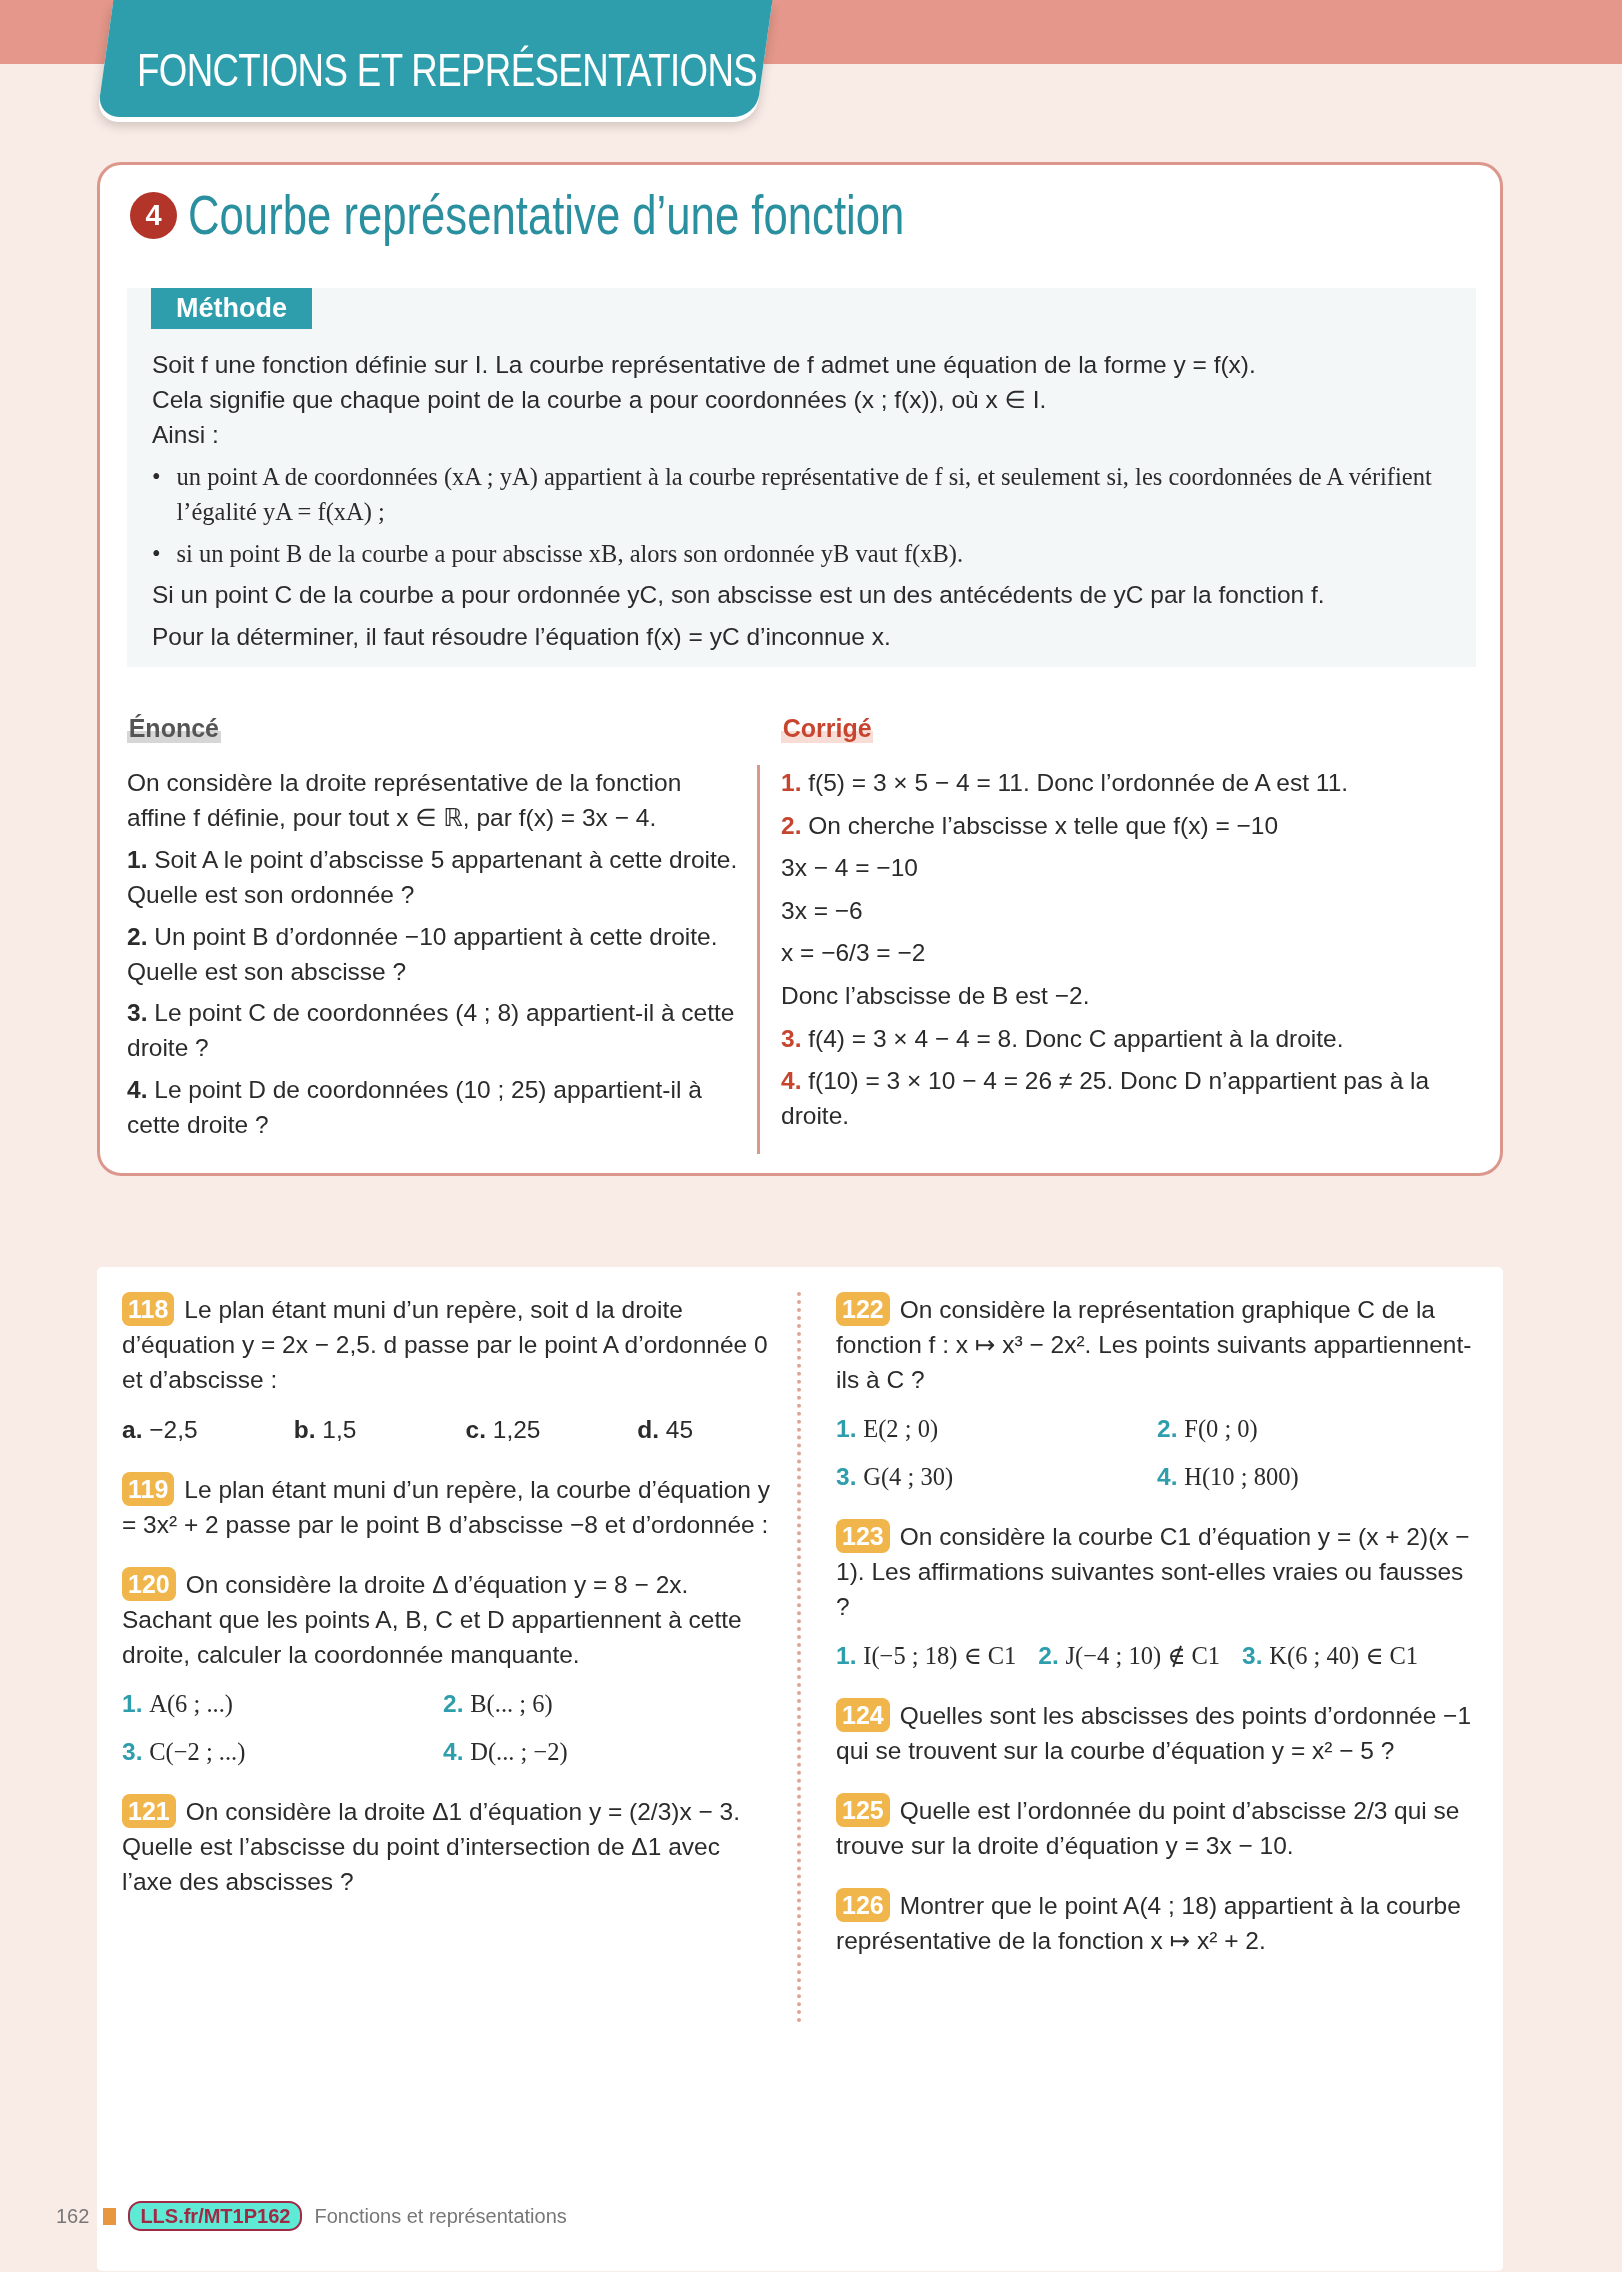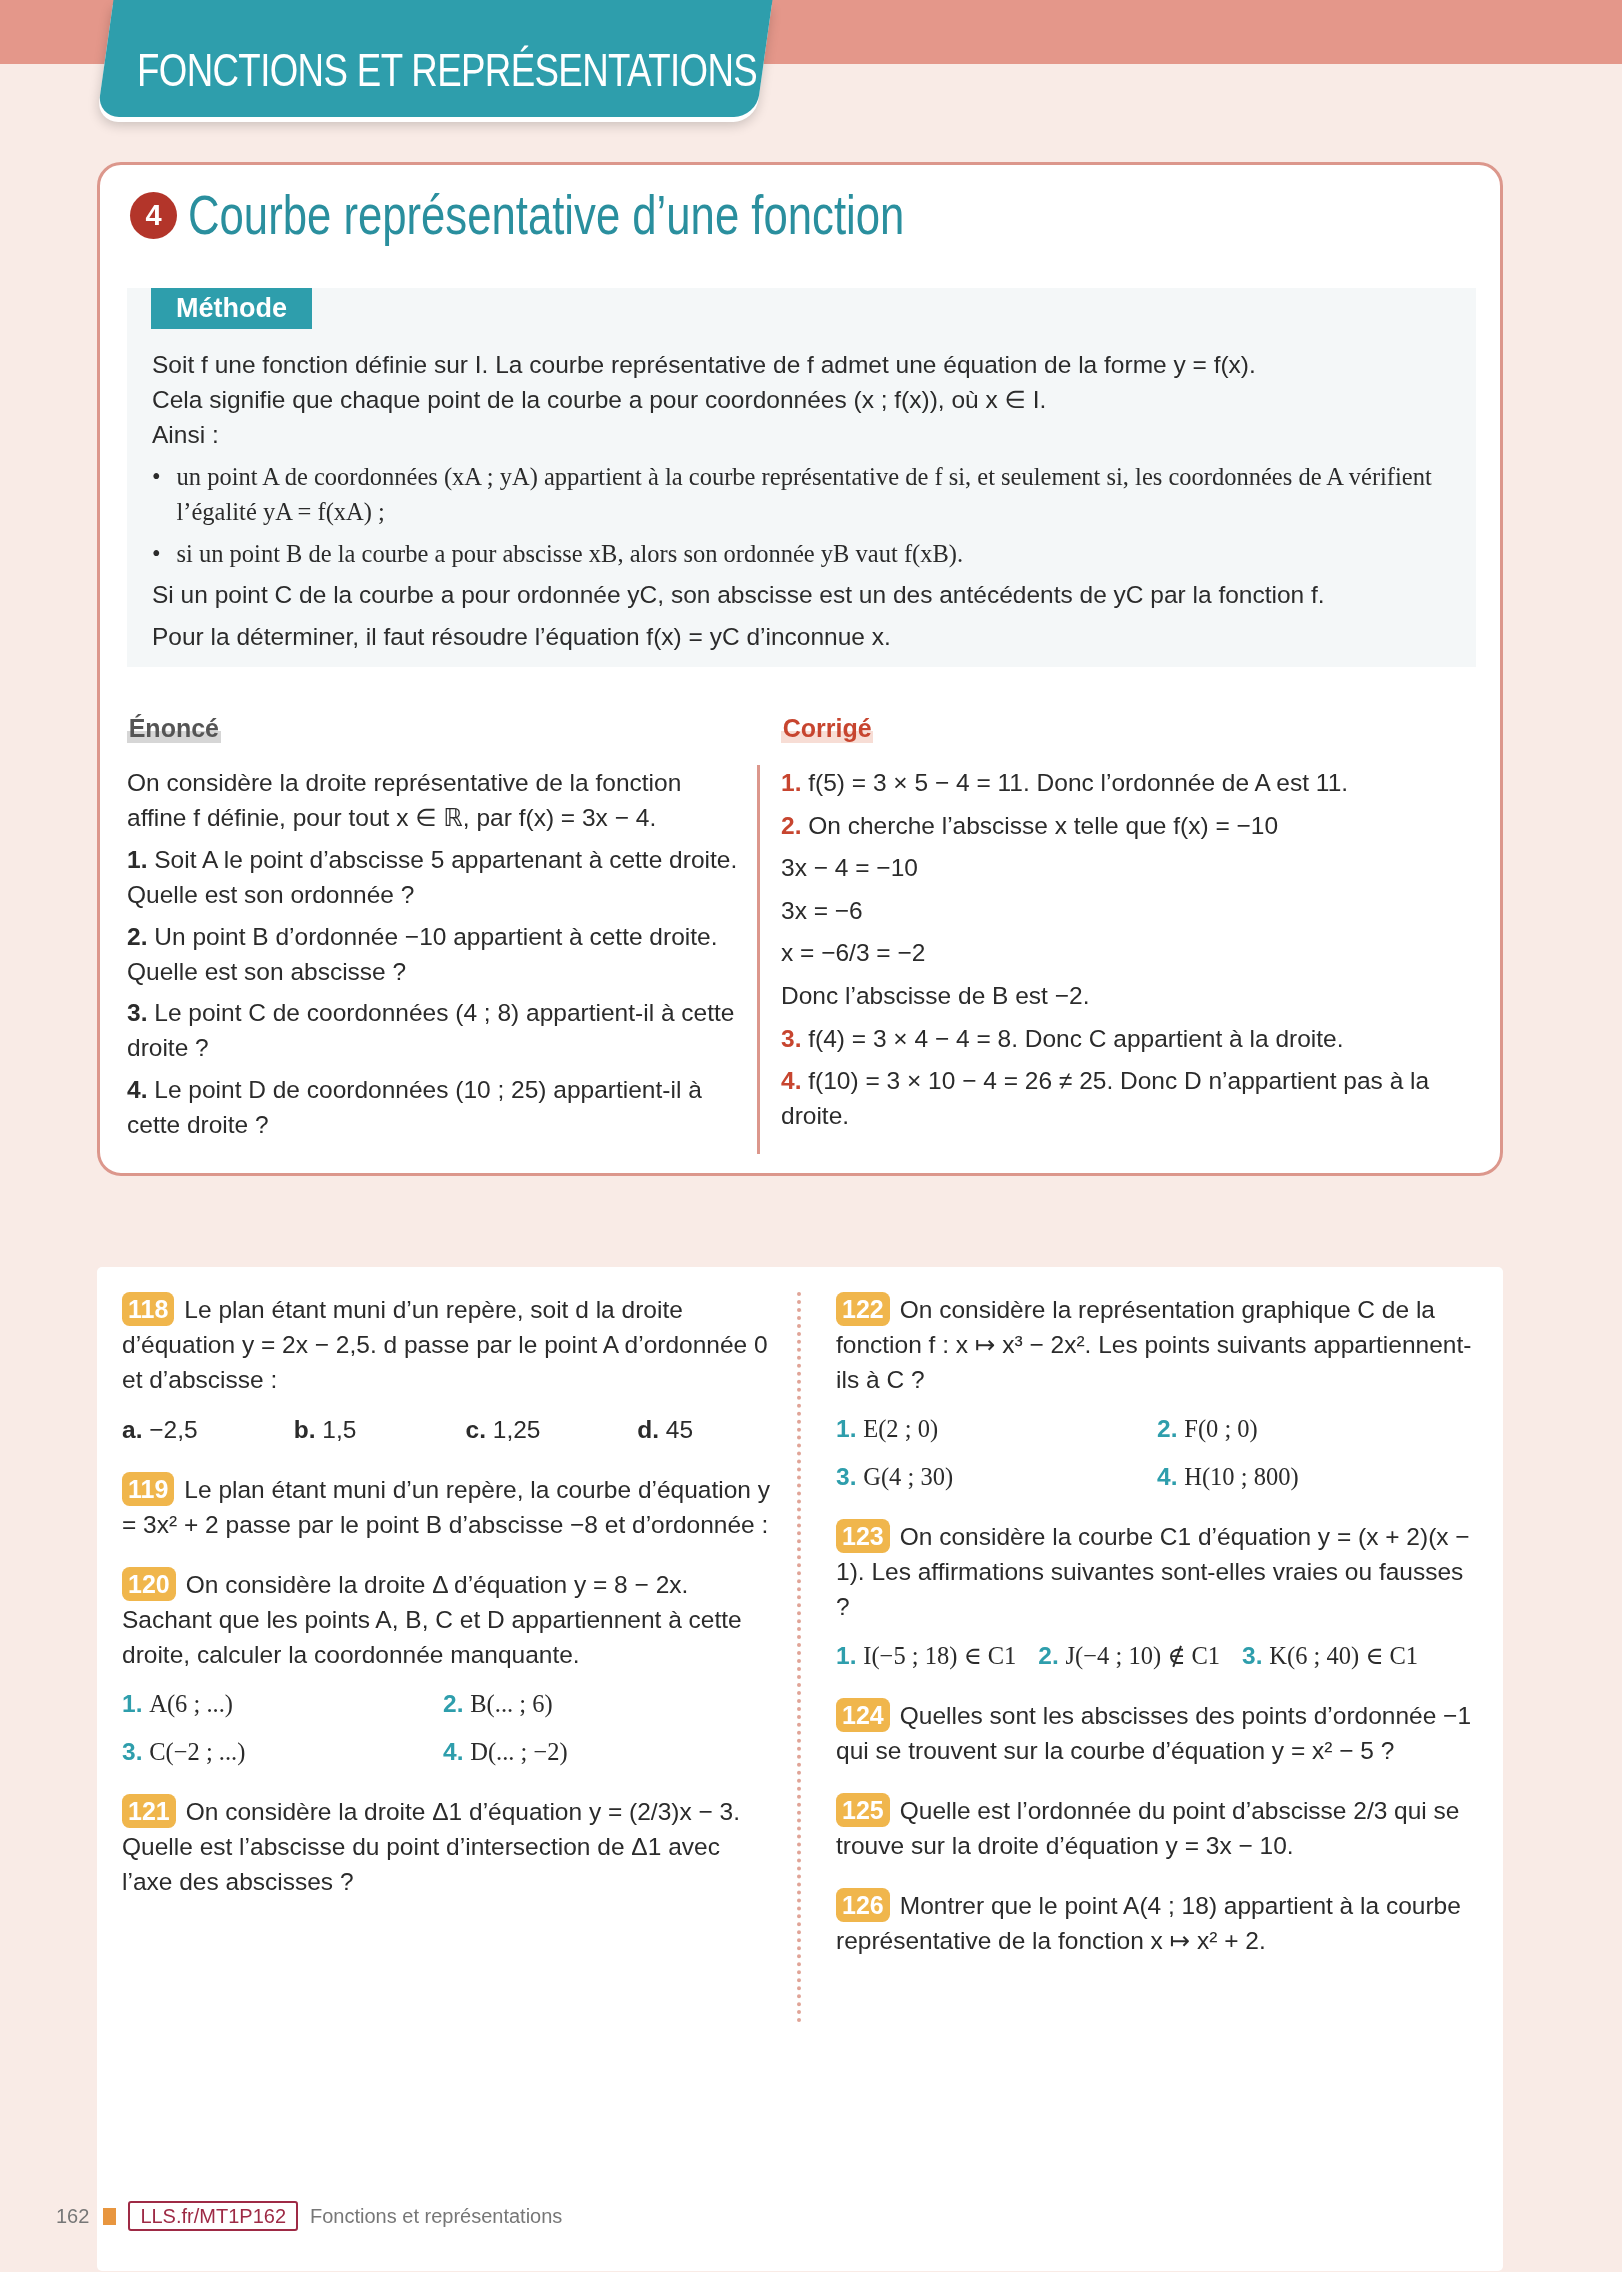--- a/index.html
+++ b/index.html
@@ -83,22 +83,22 @@
   }
   .choices { display: flex; margin-top: 15px; gap: 36px; }
   .choices span.c { width: 161px; }
   .grid2 { display: grid; grid-template-columns: 321px 321px; row-gap: 13.5px; margin-top: 13.5px; }
   .row3 { display: flex; gap: 22px; margin-top: 13.5px; }
 
   
   .footer { position: absolute; left: 56px; top: 2201px; display: flex; align-items: center; font-size: 20px; color: #777; }
   .footer .sq { width: 13.5px; height: 17px; background: #e8963f; margin: 0 12px 0 13.5px; }
   .footer .link {
-    border: 2.5px solid #9e2a45; border-radius: 3px; color: #9e2a45; font-weight: normal;
-    padding: 1.7px 10px; background: #ffffff; margin-right: 12px;
+    border: 2.5px solid #9e2a45; border-radius: 13px; color: #9e2a45; font-weight: bold;
+    padding: 1.7px 10px; background: #5eead4; margin-right: 12px;
   }
 </style>
 </head>
 <body>
 
 <div class="top-band"></div>
 <div class="chapter-tab"></div>
 <div class="chapter-title">FONCTIONS ET REPRÉSENTATIONS</div>
 
 <div class="card">

